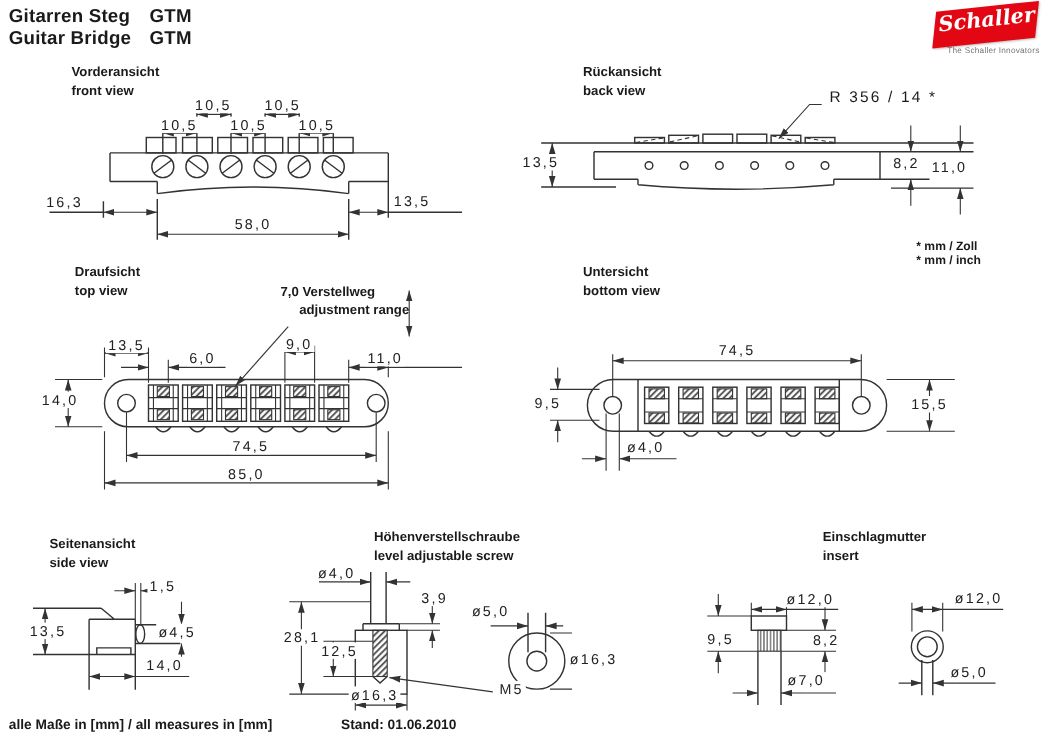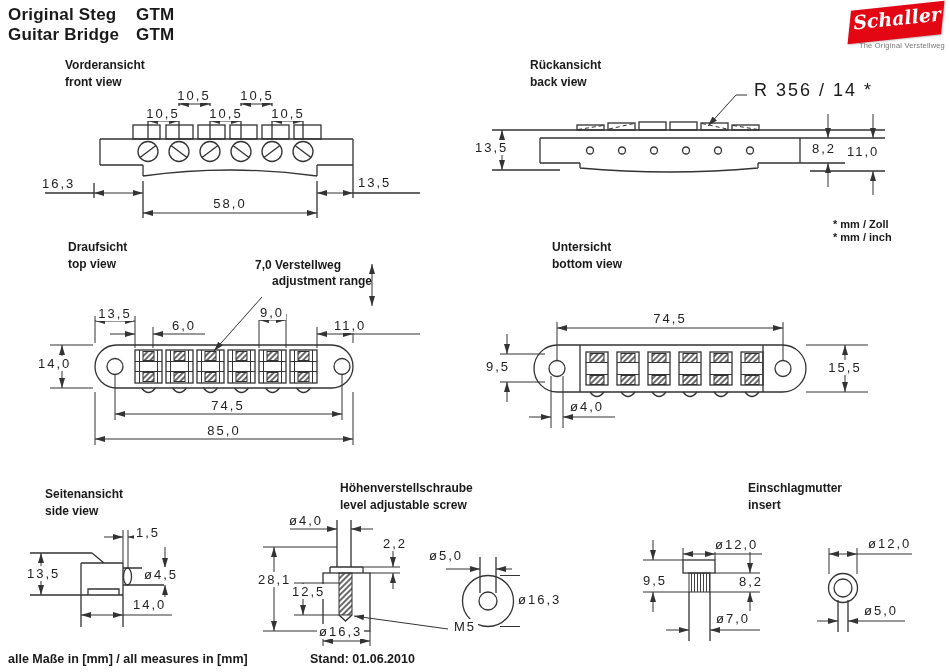--- a/index.html
+++ b/index.html
@@ -13,21 +13,21 @@
   svg .vhf{fill:url(#vh);stroke-width:1px;}
   .hdr{position:absolute;font-size:17px;font-weight:700;letter-spacing:.2px;}
   .viewlabel{position:absolute;font-size:12px;font-weight:700;line-height:17px;z-index:2;}
   .viewlabel span{display:block;}
   .dim{position:absolute;font-size:13px;letter-spacing:2px;color:#222;background:#fff;
        padding:0 2px;white-space:nowrap;line-height:15px;z-index:3;}
   .dim.c{transform:translateX(-50%);}
   .note{position:absolute;font-size:12px;font-weight:700;z-index:2;white-space:nowrap;}
   .small{position:absolute;font-size:11px;font-weight:700;z-index:2;white-space:nowrap;}
   .foot{position:absolute;font-size:12.5px;font-weight:700;z-index:2;white-space:nowrap;}
-  .rnote{position:absolute;font-size:18px;letter-spacing:2px;z-index:2;white-space:nowrap;}
+  .rnote{position:absolute;font-size:14px;letter-spacing:2px;z-index:2;white-space:nowrap;}
   .logo{position:absolute;left:843px;top:2px;width:104px;height:50px;z-index:2;}
   .flag{position:absolute;left:6px;top:4px;width:94px;height:33px;background:#e30613;
         transform:rotate(-6deg) skewX(-12deg);box-shadow:1px 1px 2px rgba(0,0,0,.25);}
   .brand{position:absolute;left:10px;top:5px;font-family:"DejaVu Serif",serif;
          font-style:italic;font-weight:700;font-size:19px;color:#fff;
          transform:rotate(-6deg);z-index:2;}
   .tagline{position:absolute;right:2px;bottom:2px;font-size:7.5px;color:#777;letter-spacing:.2px;}
 </style>
 </head>
 <body>
@@ -41,44 +41,44 @@
       </marker>
       <pattern id="hatch" width="4" height="4" patternUnits="userSpaceOnUse" patternTransform="rotate(45)">
         <line x1="1" y1="0" x2="1" y2="4" style="stroke:#444;stroke-width:1.6px"></line>
       </pattern>
       <pattern id="vh" width="3" height="6" patternUnits="userSpaceOnUse">
         <line x1="1.5" y1="0" x2="1.5" y2="6" style="stroke:#444;stroke-width:1px"></line>
       </pattern>
     </defs>
   </svg>
 
-  <div class="hdr" style="left:8px;top:5px">Original Steg</div>
+  <div class="hdr" style="left:8px;top:5px">Gitarren Steg</div>
   <div class="hdr" style="left:8px;top:25px">Guitar Bridge</div>
   <div class="hdr" style="left:136px;top:5px">GTM</div>
   <div class="hdr" style="left:136px;top:25px">GTM</div>
 
   <div class="logo">
     <div class="flag"></div>
     <div class="brand">Schaller</div>
-    <div class="tagline">The Original Verstellweg</div>
+    <div class="tagline">The Schaller Innovators</div>
   </div>
 
   <div class="viewlabel" style="left:65px;top:57px">
     <span>Vorderansicht</span>
     <span>front view</span>
   </div>
   <div class="viewlabel" style="left:530px;top:57px">
     <span>Rückansicht</span>
     <span>back view</span>
   </div>
   <div class="viewlabel" style="left:68px;top:239px">
     <span>Draufsicht</span>
     <span>top view</span>
   </div>
-  <div class="viewlabel" style="left:552px;top:239px">
+  <div class="viewlabel" style="left:530px;top:239px">
     <span>Untersicht</span>
     <span>bottom view</span>
   </div>
   <div class="viewlabel" style="left:45px;top:486px">
     <span>Seitenansicht</span>
     <span>side view</span>
   </div>
   <div class="viewlabel" style="left:340px;top:480px">
     <span>Höhenverstellschraube</span>
     <span>level adjustable screw</span>
@@ -317,21 +317,21 @@
   <span class="dim" style="left:484px;top:359px">9,5</span>
   <span class="dim c" style="left:845px;top:360px">15,5</span>
   <span class="dim" style="left:568px;top:399px">ø4,0</span>
 
   <span class="dim" style="left:134px;top:525px">1,5</span>
   <span class="dim" style="left:25px;top:566px">13,5</span>
   <span class="dim" style="left:142px;top:567px">ø4,5</span>
   <span class="dim" style="left:131px;top:597px">14,0</span>
 
   <span class="dim" style="left:287px;top:513px">ø4,0</span>
-  <span class="dim" style="left:381px;top:536px">2,2</span>
+  <span class="dim" style="left:381px;top:536px">3,9</span>
   <span class="dim" style="left:256px;top:572px">28,1</span>
   <span class="dim" style="left:290px;top:584px">12,5</span>
   <span class="dim" style="left:317px;top:624px">ø16,3</span>
   <span class="dim" style="left:452px;top:619px">M5</span>
   <span class="dim" style="left:427px;top:548px">ø5,0</span>
   <span class="dim" style="left:516px;top:592px">ø16,3</span>
 
   <span class="dim" style="left:713px;top:537px">ø12,0</span>
   <span class="dim" style="left:641px;top:573px">9,5</span>
   <span class="dim" style="left:737px;top:574px">8,2</span>

